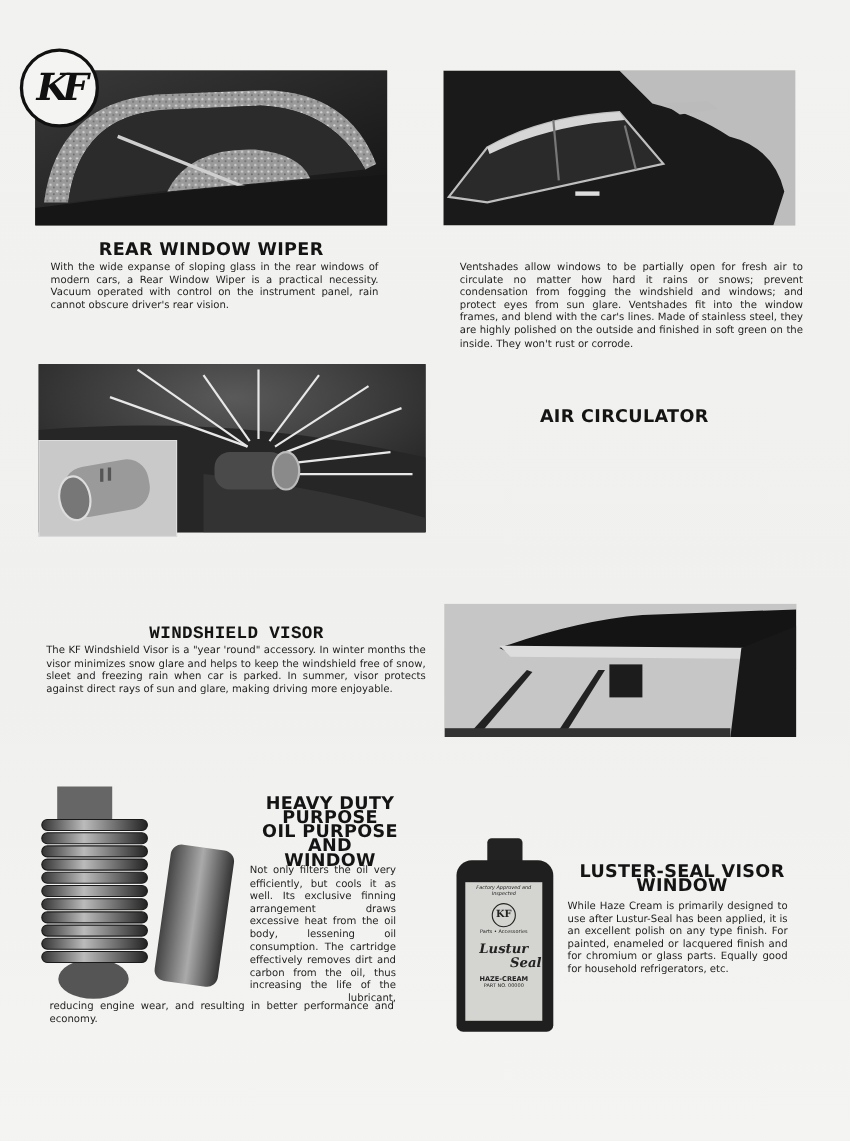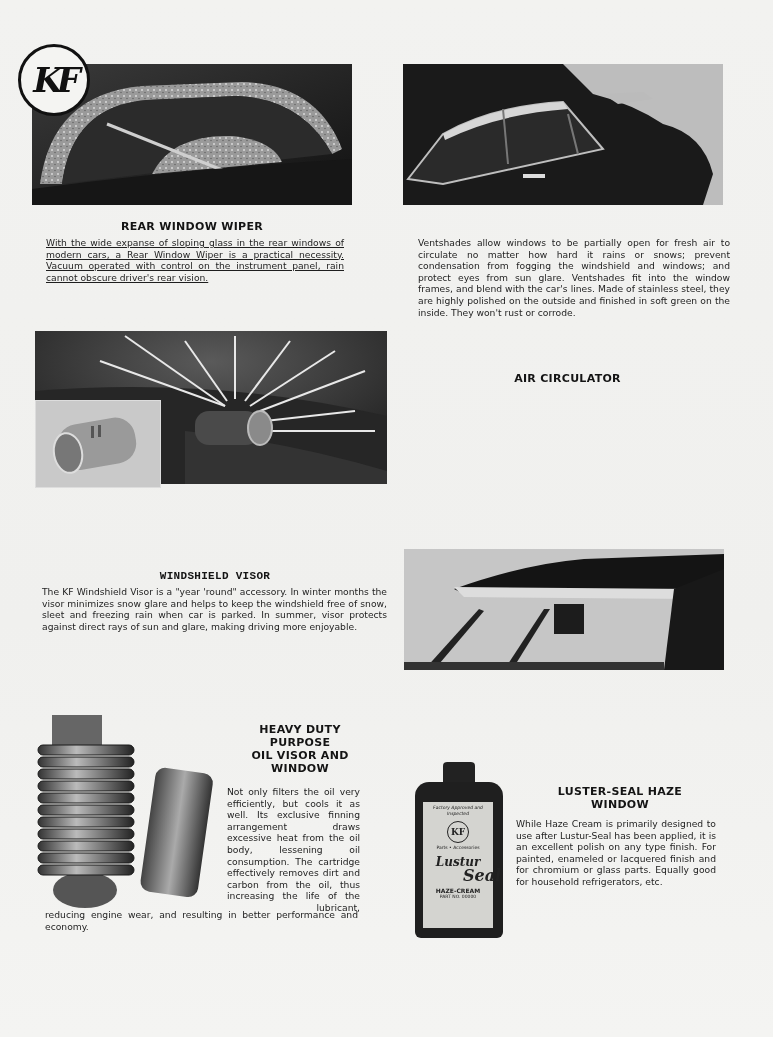--- a/index.html
+++ b/index.html
@@ -7,21 +7,21 @@
     width: 773px; height: 1037px; overflow: hidden;
     background: #f1f1ef;
     font-family: "DejaVu Sans", sans-serif;
     color: #1c1c1c;
     position: relative;
   }
   .page { position: absolute; inset: 0; background: linear-gradient(180deg,#f2f2f0 0%,#f0f0ee 60%,#f4f4f2 100%); }
   .photo { position: absolute; overflow: hidden; background: #1e1e1e; }
   .heading {
     position: absolute; font-weight: bold; text-align: center;
-    font-size: 11px; letter-spacing: 0.3px; line-height: 13px; color: #141414;
+    font-size: 16px; letter-spacing: 0.3px; line-height: 13px; color: #141414;
   }
   .body-text {
     position: absolute; font-size: 9.2px; line-height: 11.6px; text-align: justify;
     text-align-last: left; color: #1e1e1e;
   }
   svg { display: block; }
 </style>
 </head>
 <body>
 
@@ -47,21 +47,21 @@
       <line x1="75" y1="60" x2="205" y2="112" stroke="#cfcfcf" stroke-width="3"></line>
       <path d="M0 125 Q150 105 320 95 L320 141 L0 141 Z" fill="#161616"></path>
     </svg>
   </div>
 
   <div style="position:absolute;left:18px;top:44px;width:72px;height:72px;border-radius:50%;background:#f4f4f2;border:3px solid #111;box-sizing:border-box;display:flex;align-items:center;justify-content:center;">
     <span style="font-family:'DejaVu Serif',serif;font-weight:bold;font-size:34px;letter-spacing:-6px;color:#111;font-style:italic;">KF</span>
   </div>
 
   <div class="heading" style="left:32px;top:220px;width:320px;">REAR WINDOW WIPER</div>
-  <div class="body-text" style="left:46px;top:237px;width:298px;text-decoration:underline;">With the wide expanse of sloping glass in the rear windows of modern cars, a Rear Window Wiper is a practical necessity. Vacuum operated with control on the instrument panel, rain cannot obscure driver's rear vision.</div>
+  <div class="body-text" style="left:46px;top:237px;width:298px;">With the wide expanse of sloping glass in the rear windows of modern cars, a Rear Window Wiper is a practical necessity. Vacuum operated with control on the instrument panel, rain cannot obscure driver's rear vision.</div>
 
   <div class="photo" style="left:403px;top:64px;width:320px;height:141px;background:#b9b9b9;">
     <svg width="320" height="141" viewBox="0 0 320 141">
       <rect width="320" height="141" fill="#bdbdbd"></rect>
       <path d="M0 0 L160 0 Q180 20 190 30 Q230 40 260 60 Q300 70 310 110 L300 141 L0 141 Z" fill="#1a1a1a"></path>
       <path d="M200 30 L240 28 L250 35 L215 40 Z" fill="#bbb"></path>
       <path d="M5 115 L40 70 Q90 42 160 38 L200 85 L40 120 Z" fill="#2a2a2a" stroke="#bfbfbf" stroke-width="2"></path>
       <path d="M40 70 Q90 42 160 38 L165 45 Q95 50 42 76 Z" fill="#d6d6d6"></path>
       <line x1="100" y1="45" x2="105" y2="100" stroke="#777" stroke-width="2"></line>
       <line x1="165" y1="50" x2="175" y2="90" stroke="#777" stroke-width="2"></line>
@@ -154,39 +154,39 @@
           <rect x="8" y="143" width="96" height="10" rx="5"></rect>
         <rect x="8" y="155" width="96" height="10" rx="5"></rect>
       </g>
       <rect x="118" y="60" width="58" height="125" rx="10" fill="url(#g4)" transform="rotate(8 147 120)"></rect>
     </svg>
   </div>
 
   <div class="heading" style="left:232px;top:723px;width:136px;">
     <div>HEAVY DUTY</div>
     <div>PURPOSE</div>
-    <div>OIL VISOR AND</div>
+    <div>OIL PURPOSE AND</div>
     <div>WINDOW</div>
   </div>
   <div class="body-text" style="left:45px;top:909px;width:313px;">reducing engine wear, and resulting in better performance and economy.</div>
   <div class="body-text" style="left:227px;top:786px;width:133px;text-align-last:right;">Not only filters the oil very efficiently, but cools it as well. Its exclusive finning arrangement draws excessive heat from the oil body, lessening oil consumption. The cartridge effectively removes dirt and carbon from the oil, thus increasing the life of the lubricant,</div>
 
   <div style="position:absolute;left:413px;top:762px;width:92px;height:178px;">
     <div style="position:absolute;left:30px;top:0;width:32px;height:22px;background:#222;border-radius:4px 4px 0 0;"></div>
     <div style="position:absolute;left:2px;top:20px;width:88px;height:156px;background:#1f1f1f;border-radius:14px 14px 6px 6px;"></div>
     <div style="position:absolute;left:10px;top:40px;width:70px;height:126px;background:#d4d4d0;text-align:center;font-size:4.5px;line-height:6px;color:#222;padding-top:3px;box-sizing:border-box;">
       <div style="font-style:italic;padding:0 6px;">Factory Approved and Inspected</div>
       <div style="margin:4px auto 2px;width:20px;height:20px;border:1.5px solid #222;border-radius:50%;font-family:'DejaVu Serif',serif;font-weight:bold;font-size:9px;line-height:20px;">KF</div>
       <div>Parts • Accessories</div>
       <div style="font-family:'DejaVu Serif',serif;font-style:italic;font-weight:bold;font-size:12px;line-height:13px;margin-top:5px;">Lustur</div>
-      <div style="font-family:'DejaVu Serif',serif;font-style:italic;font-weight:bold;font-size:16px;line-height:13px;padding-left:40px;">Seal</div>
+      <div style="font-family:'DejaVu Serif',serif;font-style:italic;font-weight:bold;font-size:12px;line-height:13px;padding-left:40px;">Seal</div>
       <div style="font-weight:bold;font-size:6px;margin-top:6px;">HAZE-CREAM</div>
       <div>PART NO. 00000</div>
     </div>
   </div>
 
   <div class="heading" style="left:520px;top:785px;width:200px;">
-    <div>LUSTER-SEAL HAZE</div>
+    <div>LUSTER-SEAL VISOR</div>
     <div>WINDOW</div>
   </div>
   <div class="body-text" style="left:516px;top:818px;width:200px;">While Haze Cream is primarily designed to use after Lustur-Seal has been applied, it is an excellent polish on any type finish. For painted, enameled or lacquered finish and for chromium or glass parts. Equally good for household refrigerators, etc.</div>
 
 </div>
 
 </body></html>

